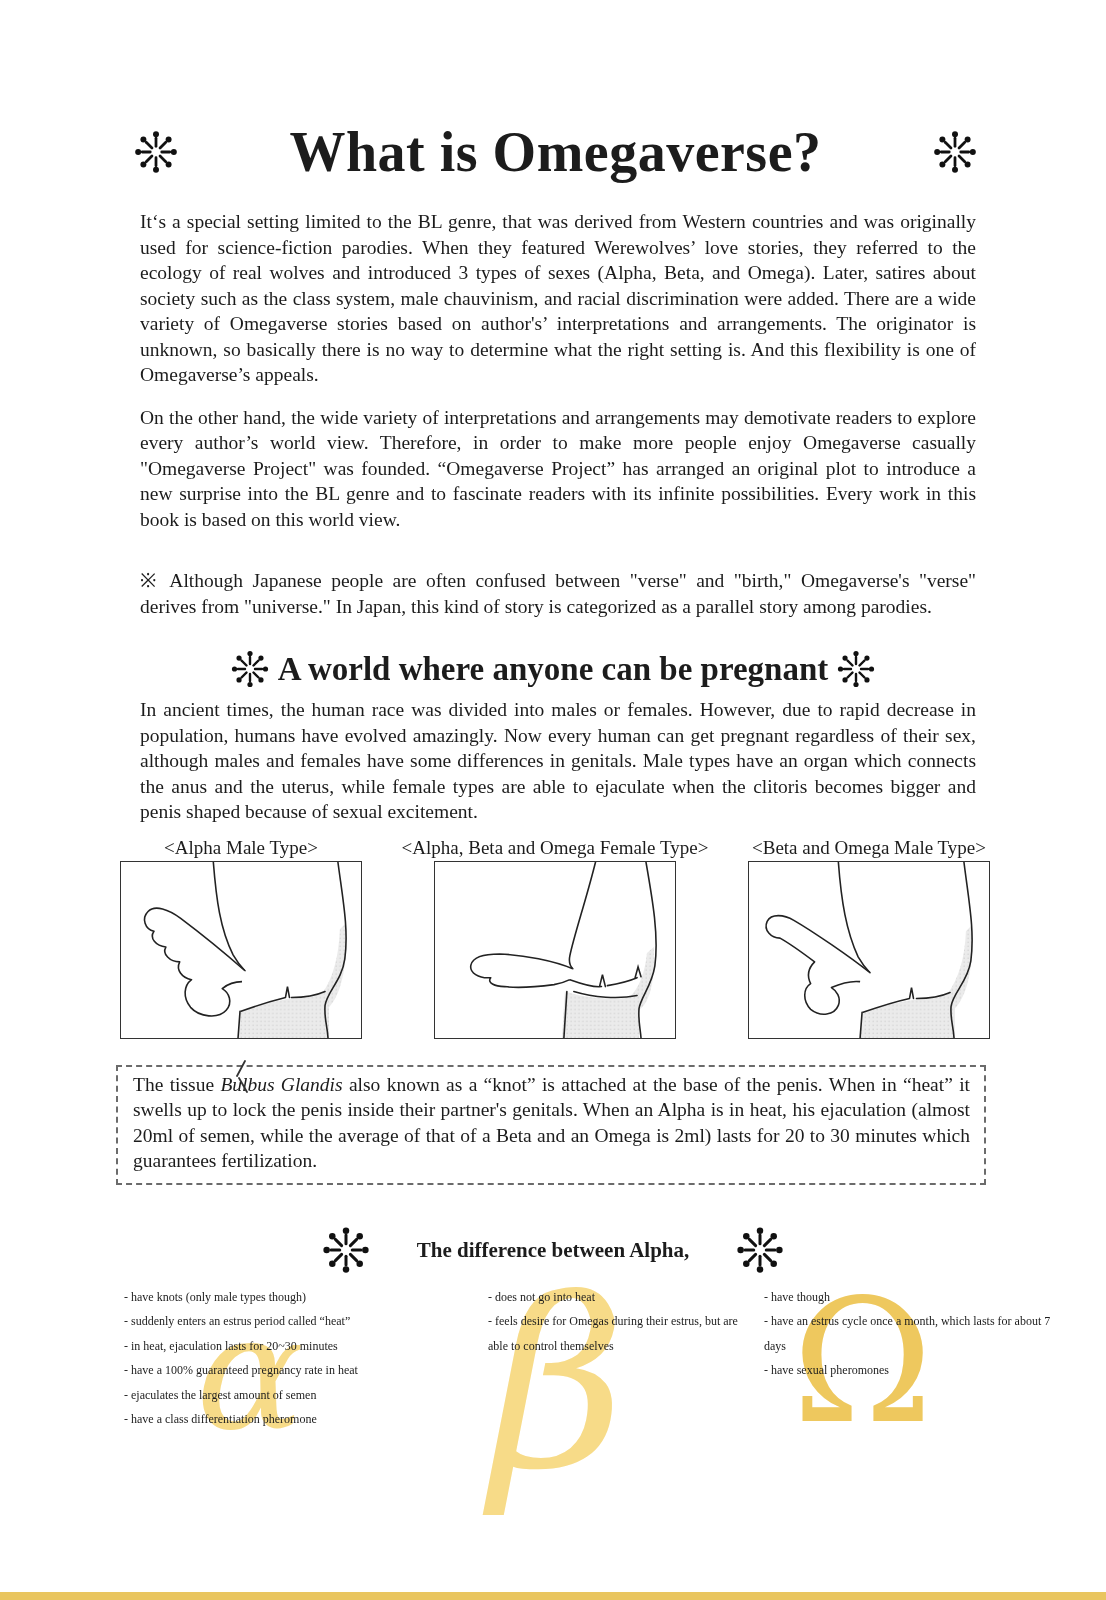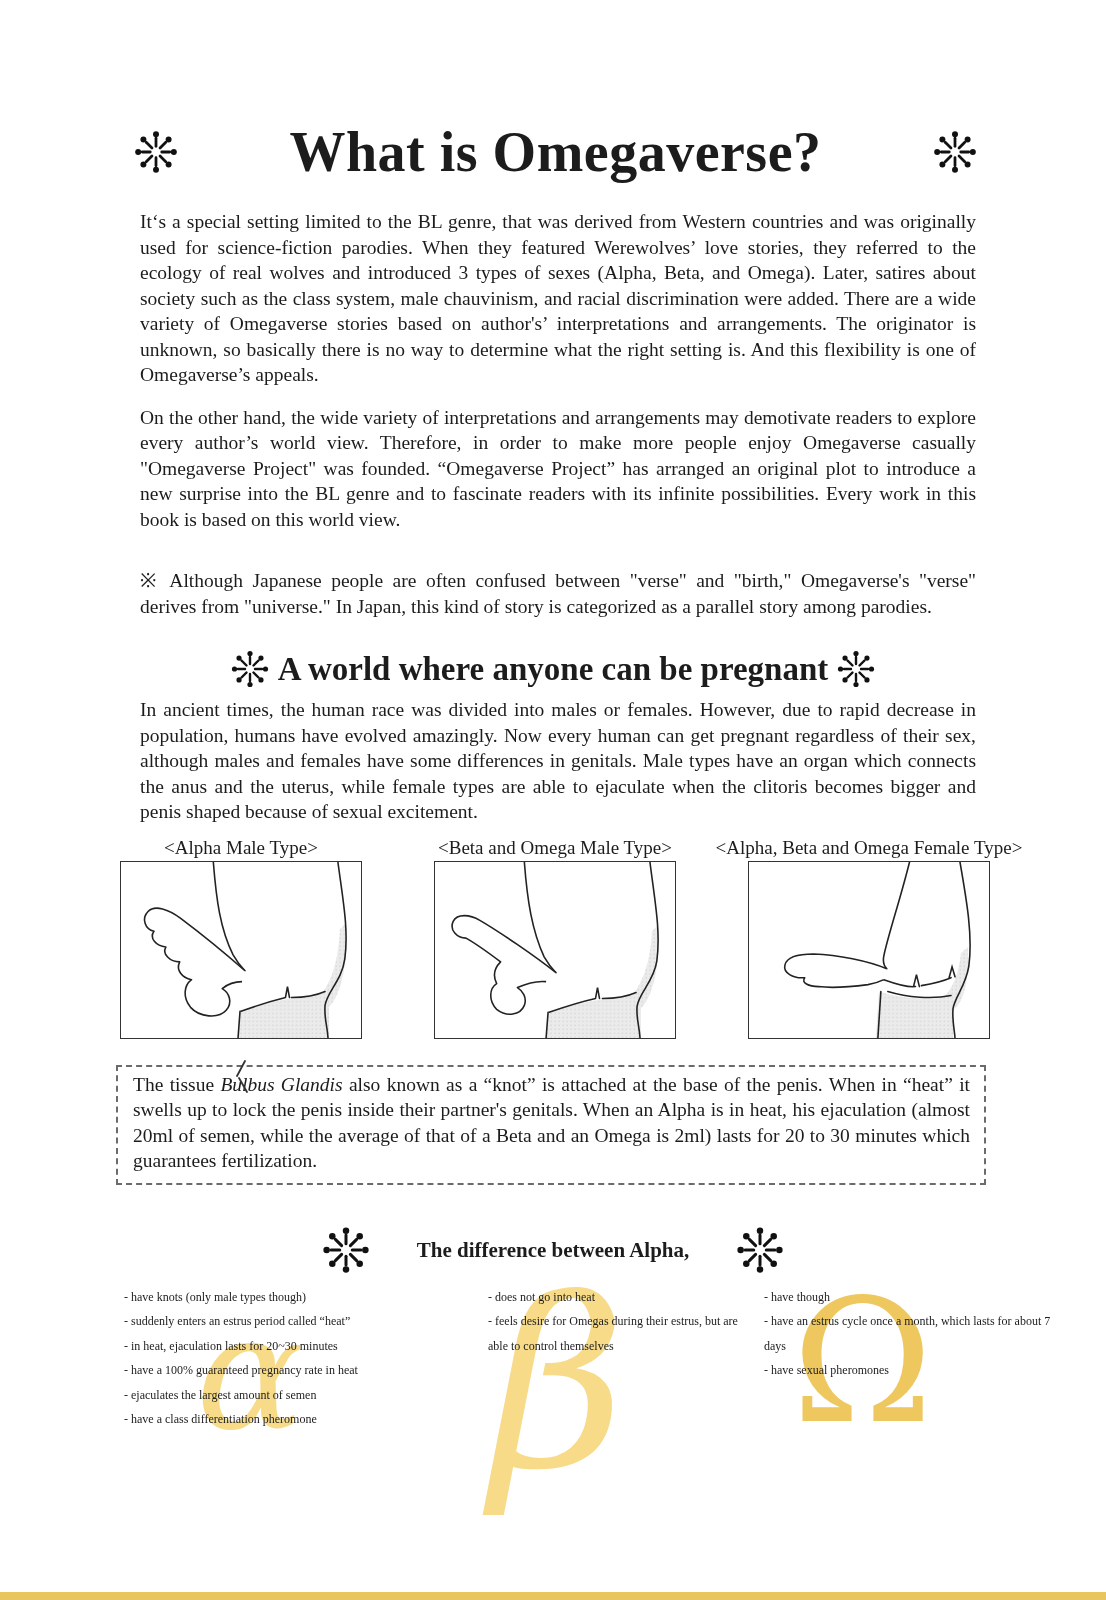--- a/index.html
+++ b/index.html
@@ -213,40 +213,20 @@
           </pattern>
         </defs>
         <path fill="url(#st1)" stroke="none" d="M118,178 L120,151 C145,142 175,137 203,133 C214,118 220,95 221,68 L227,62 C229,100 224,132 210,147 L210,178 Z"></path>
         <g fill="none" stroke="#222" stroke-width="1.6" stroke-linecap="round">
           <path d="M93,0 C96,38 100,68 113,94 C117,101 121,106 125,110"></path>
           <path d="M219,0 C224,38 230,68 226,98 C223,120 208,131 206,145 C205,158 208,164 209,178"></path>
           <path d="M121,151 C140,144 158,139 166,137 M166,137 L168,126 L170,137 M172,137 C185,137 197,135 206,131"></path>
           <path d="M120,151 L118,178"></path>
         </g>
         <path fill="#ffffff" stroke="#222" stroke-width="1.6" stroke-linejoin="round" d="M125,110 C108,95 80,72 60,57 C48,48 34,43 27,50 C20,57 24,68 33,70 C28,77 35,85 45,86 C41,93 49,101 59,101 C55,109 61,117 71,119 C63,125 62,137 70,147 C79,157 98,159 106,150 C113,142 109,132 102,128 C107,124 115,121 122,121"></path>
-      </svg>
-    </div>
-
-    <div class="fig">
-      <div class="fig-label">&lt;Beta and Omega Male Type&gt;</div>
-      <svg class="fig-box" viewBox="0 0 242 178">
-        <defs>
-          <pattern id="st2" patternUnits="userSpaceOnUse" width="4" height="4">
-            <rect width="4" height="4" fill="#ebebeb"></rect>
-            <circle cx="1.2" cy="1.2" r="0.7" fill="#cfcfcf"></circle>
-          </pattern>
-        </defs>
-        <path fill="url(#st2)" stroke="none" d="M112,178 L114,152 C140,143 172,138 200,134 C212,118 218,96 219,70 L225,64 C227,102 222,133 208,148 L208,178 Z"></path>
-        <g fill="none" stroke="#222" stroke-width="1.6" stroke-linecap="round">
-          <path d="M90,0 C93,40 98,70 110,96 C114,103 118,108 122,112"></path>
-          <path d="M217,0 C222,40 228,70 224,100 C221,121 206,132 204,146 C203,158 206,164 207,178"></path>
-          <path d="M115,152 C135,145 153,140 162,138 M162,138 L164,127 L166,138 M169,138 C182,138 194,136 203,132"></path>
-          <path d="M114,152 L112,178"></path>
-        </g>
-        <path fill="#ffffff" stroke="#222" stroke-width="1.6" stroke-linejoin="round" d="M122,112 C102,96 64,70 45,59 C35,53 22,52 18,60 C14,69 22,77 31,77 C40,82 54,92 66,101 C60,107 58,115 62,123 C54,128 54,141 62,149 C72,157 86,155 90,145 C93,137 88,130 83,127 C92,123 103,120 112,121"></path>
       </svg>
     </div>
 
     <div class="fig">
       <div class="fig-label">&lt;Alpha, Beta and Omega Female Type&gt;</div>
       <svg class="fig-box" viewBox="0 0 242 178">
         <defs>
           <pattern id="st3" patternUnits="userSpaceOnUse" width="4" height="4">
             <rect width="4" height="4" fill="#ebebeb"></rect>
             <circle cx="1.2" cy="1.2" r="0.7" fill="#cfcfcf"></circle>
@@ -256,20 +236,40 @@
         <g fill="none" stroke="#222" stroke-width="1.6" stroke-linecap="round">
           <path d="M162,0 C152,40 140,75 136,95 C135,100 136,105 139,108"></path>
           <path d="M213,0 C220,40 226,75 222,105 C219,125 208,136 206,148 C205,160 207,166 208,178"></path>
           <path d="M136,119 C150,124 160,127 168,126 M166,126 L169,114 L172,126 M174,125 C186,123 197,120 204,117 M202,117 L205,106 L208,116"></path>
           <path d="M140,131 C160,137 185,139 204,135"></path>
           <path d="M133,131 L130,178"></path>
         </g>
         <path fill="#ffffff" stroke="#222" stroke-width="1.6" stroke-linejoin="round" d="M139,108 C120,100 90,94 65,93 C50,93 38,96 36,104 C34,112 44,118 56,117 C52,122 60,126 70,126 C85,128 105,126 120,124 C126,123 132,121 136,119"></path>
       </svg>
     </div>
+
+    <div class="fig">
+      <div class="fig-label">&lt;Beta and Omega Male Type&gt;</div>
+      <svg class="fig-box" viewBox="0 0 242 178">
+        <defs>
+          <pattern id="st2" patternUnits="userSpaceOnUse" width="4" height="4">
+            <rect width="4" height="4" fill="#ebebeb"></rect>
+            <circle cx="1.2" cy="1.2" r="0.7" fill="#cfcfcf"></circle>
+          </pattern>
+        </defs>
+        <path fill="url(#st2)" stroke="none" d="M112,178 L114,152 C140,143 172,138 200,134 C212,118 218,96 219,70 L225,64 C227,102 222,133 208,148 L208,178 Z"></path>
+        <g fill="none" stroke="#222" stroke-width="1.6" stroke-linecap="round">
+          <path d="M90,0 C93,40 98,70 110,96 C114,103 118,108 122,112"></path>
+          <path d="M217,0 C222,40 228,70 224,100 C221,121 206,132 204,146 C203,158 206,164 207,178"></path>
+          <path d="M115,152 C135,145 153,140 162,138 M162,138 L164,127 L166,138 M169,138 C182,138 194,136 203,132"></path>
+          <path d="M114,152 L112,178"></path>
+        </g>
+        <path fill="#ffffff" stroke="#222" stroke-width="1.6" stroke-linejoin="round" d="M122,112 C102,96 64,70 45,59 C35,53 22,52 18,60 C14,69 22,77 31,77 C40,82 54,92 66,101 C60,107 58,115 62,123 C54,128 54,141 62,149 C72,157 86,155 90,145 C93,137 88,130 83,127 C92,123 103,120 112,121"></path>
+      </svg>
+    </div>
   </div>
 
   <svg class="caret-mark" width="24" height="34">
     <path d="M15,2 L7,17 M9,19 L17,33" stroke="#333" stroke-width="1.8" fill="none" stroke-linecap="round"></path>
   </svg>
 
   <div class="note-box">
     <span>The tissue </span><i>Bulbus Glandis</i><span> also known as a “knot” is attached at the base of the penis. When in “heat” it swells up to lock the penis inside their partner's genitals. When an Alpha is in heat, his ejaculation (almost 20ml of semen, while the average of that of a Beta and an Omega is 2ml) lasts for 20 to 30 minutes which guarantees fertilization.</span>
   </div>
 

